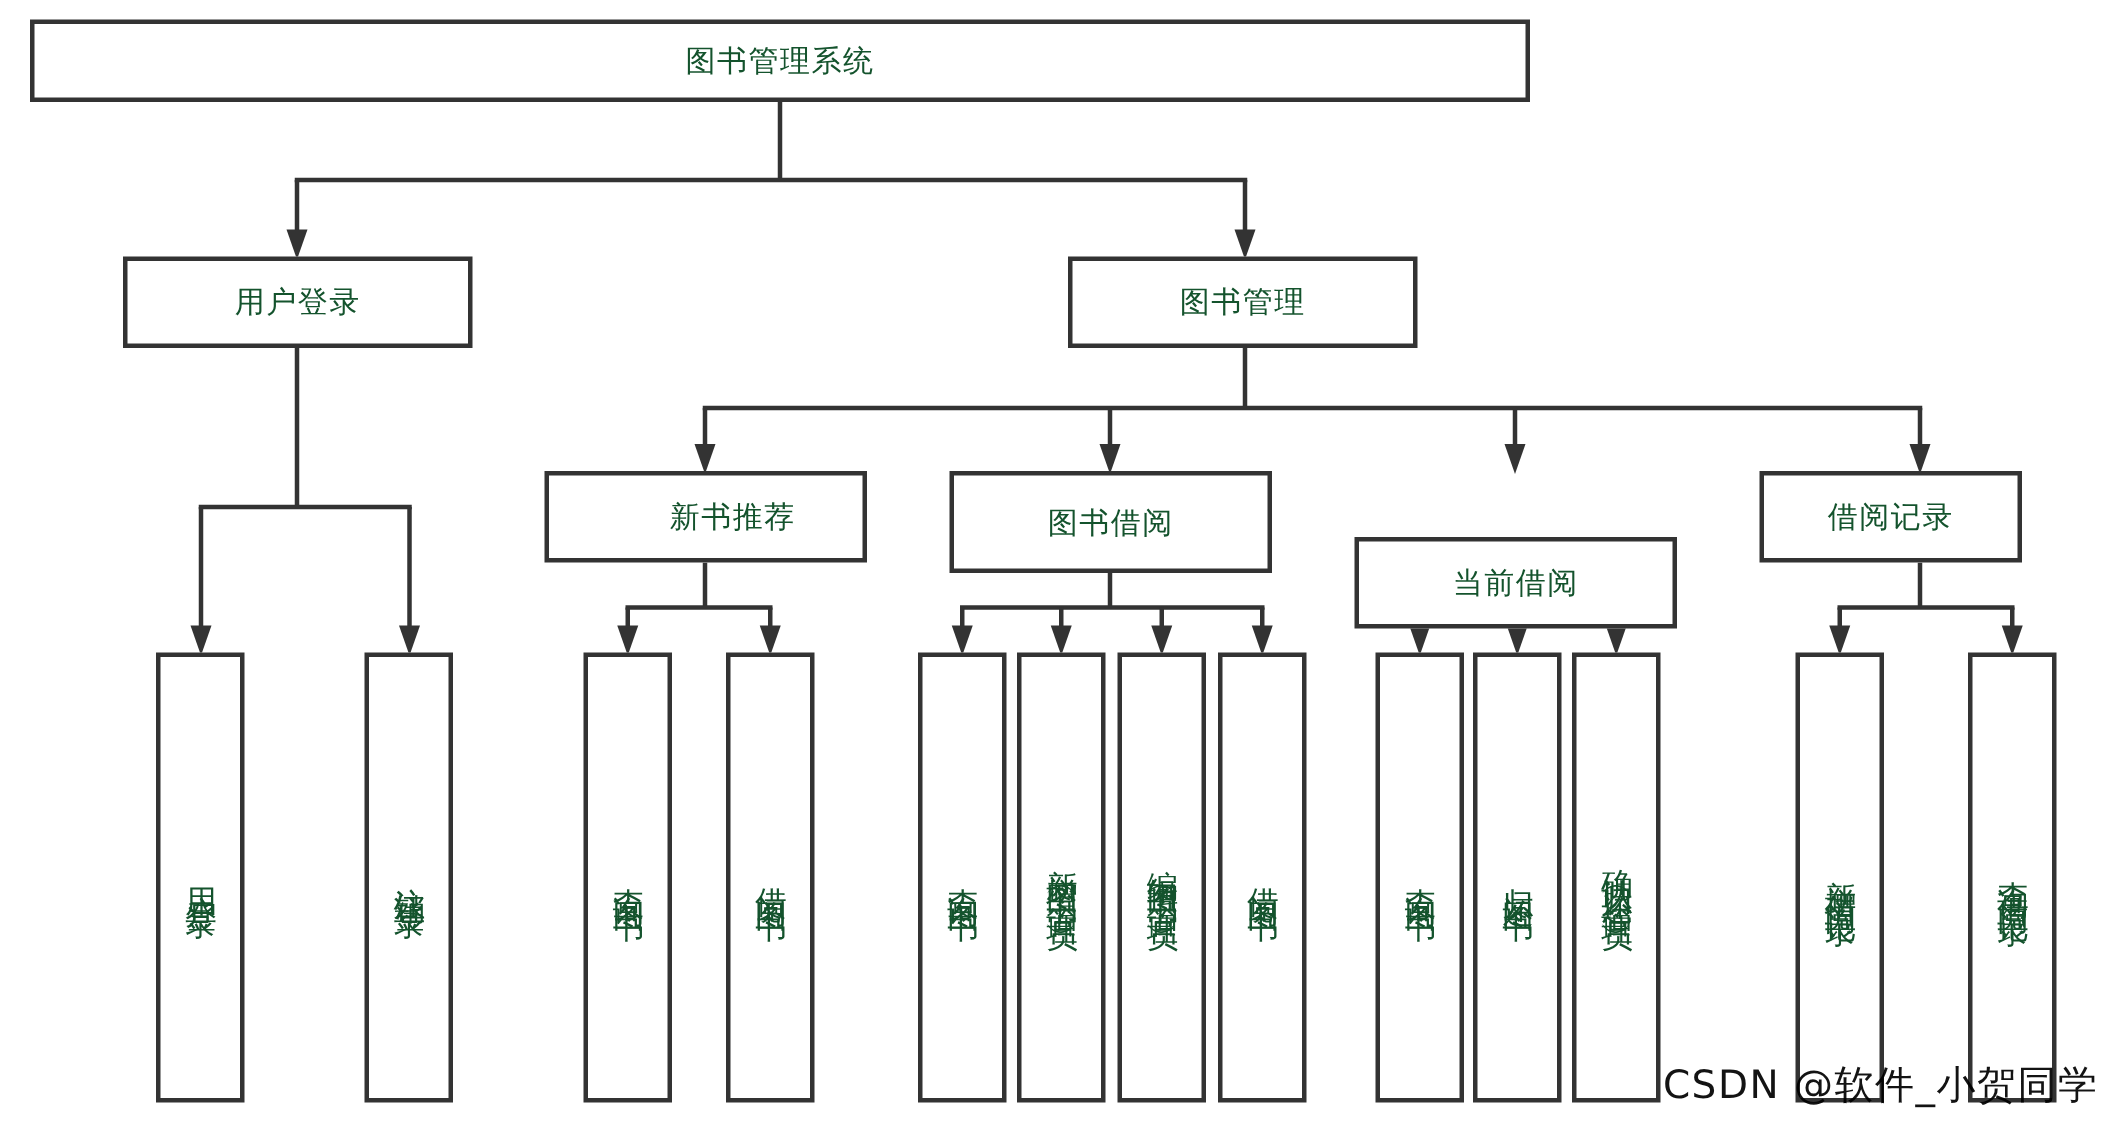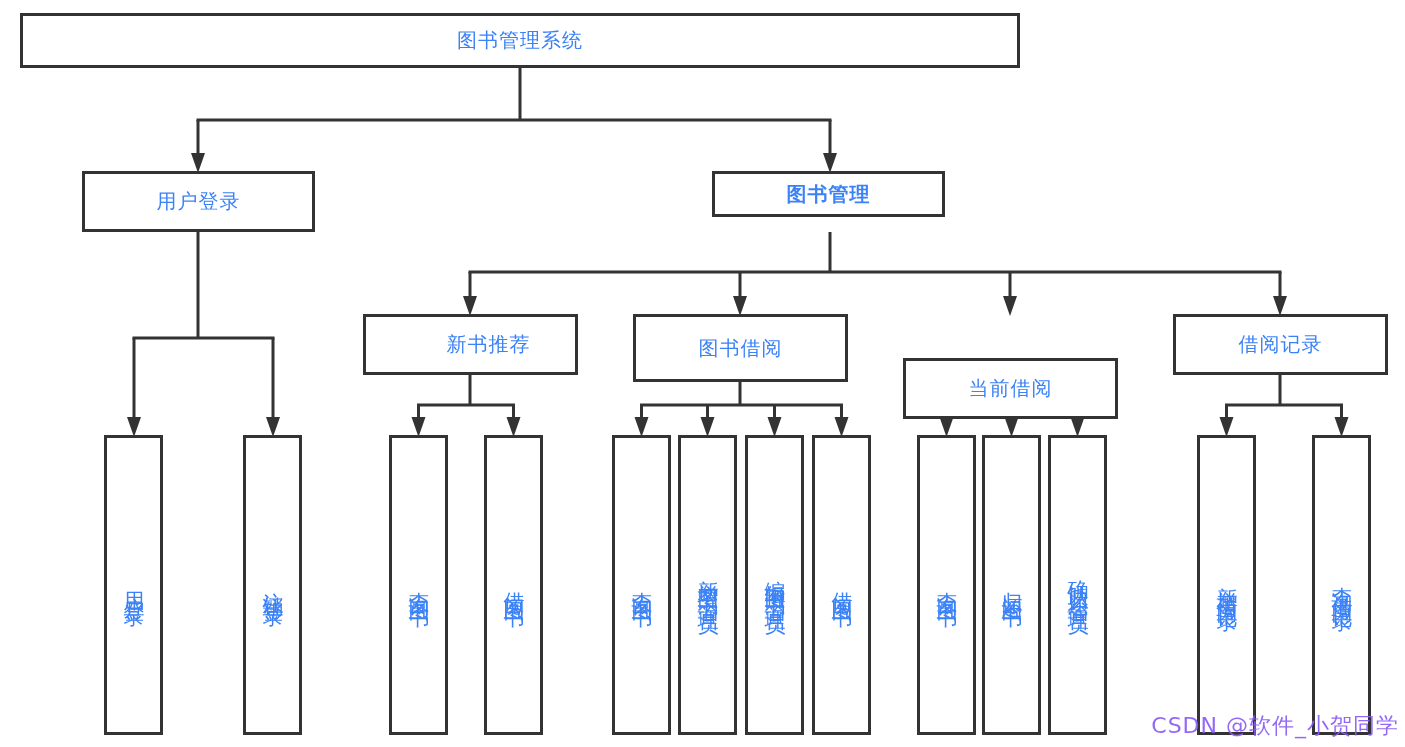--- a/index.html
+++ b/index.html
@@ -18,43 +18,43 @@
     z-index: 1;
   }
   .node {
     position: absolute;
     box-sizing: border-box;
     background: #ffffff;
     border: 3px solid #333333;
     display: flex;
     align-items: center;
     justify-content: center;
-    color: #3b82f6;
+    color: #14532d;
     z-index: 2;
   }
   .hbox {
     font-size: 20px;
     letter-spacing: 1px;
   }
   .vbox {
     top: 435px;
     width: 59px;
     height: 300px;
     writing-mode: vertical-rl;
     text-orientation: mixed;
     font-size: 21px;
     letter-spacing: 5px;
     line-height: 1;
   }
   .watermark {
     position: absolute;
     right: 6px;
     bottom: 6px;
-    font-size: 22px;
-    color: #8b5cf6;
+    font-size: 26px;
+    color: #000000;
     opacity: 0.92;
     z-index: 5;
     letter-spacing: 1px;
     white-space: nowrap;
   }
 </style>
 </head>
 <body>
 
 <div id="canvas">
@@ -128,34 +128,34 @@
     </g>
   </svg>
 
   <div class="node hbox" style="left:20px; top:13px; width:1000px; height:55px;">
     <span>图书管理系统</span>
   </div>
 
   <div class="node hbox" style="left:82px; top:171px; width:233px; height:61px;">
     <span>用户登录</span>
   </div>
-  <div class="node hbox" style="left:712px; top:171px; width:233px; height:46px;font-weight:bold;">
+  <div class="node hbox" style="left:712px; top:171px; width:233px; height:61px;">
     <span>图书管理</span>
   </div>
 
   <div class="node hbox" style="left:363px; top:314px; width:215px; height:61px;padding-left:36px;">
     <span>新书推荐</span>
   </div>
   <div class="node hbox" style="left:633px; top:314px; width:215px; height:68px;">
     <span>图书借阅</span>
   </div>
   <div class="node hbox" style="left:903px; top:314px; width:215px; height:61px;margin-top:44px;">
     <span>当前借阅</span>
   </div>
-  <div class="node hbox" style="left:1173px; top:314px; width:215px; height:61px;">
+  <div class="node hbox" style="left:1173px; top:314px; width:175px; height:61px;">
     <span>借阅记录</span>
   </div>
 
   <div class="node vbox" style="left:104px;">
     <span>用户登录</span>
   </div>
   <div class="node vbox" style="left:243px;">
     <span>注销登录</span>
   </div>
 

